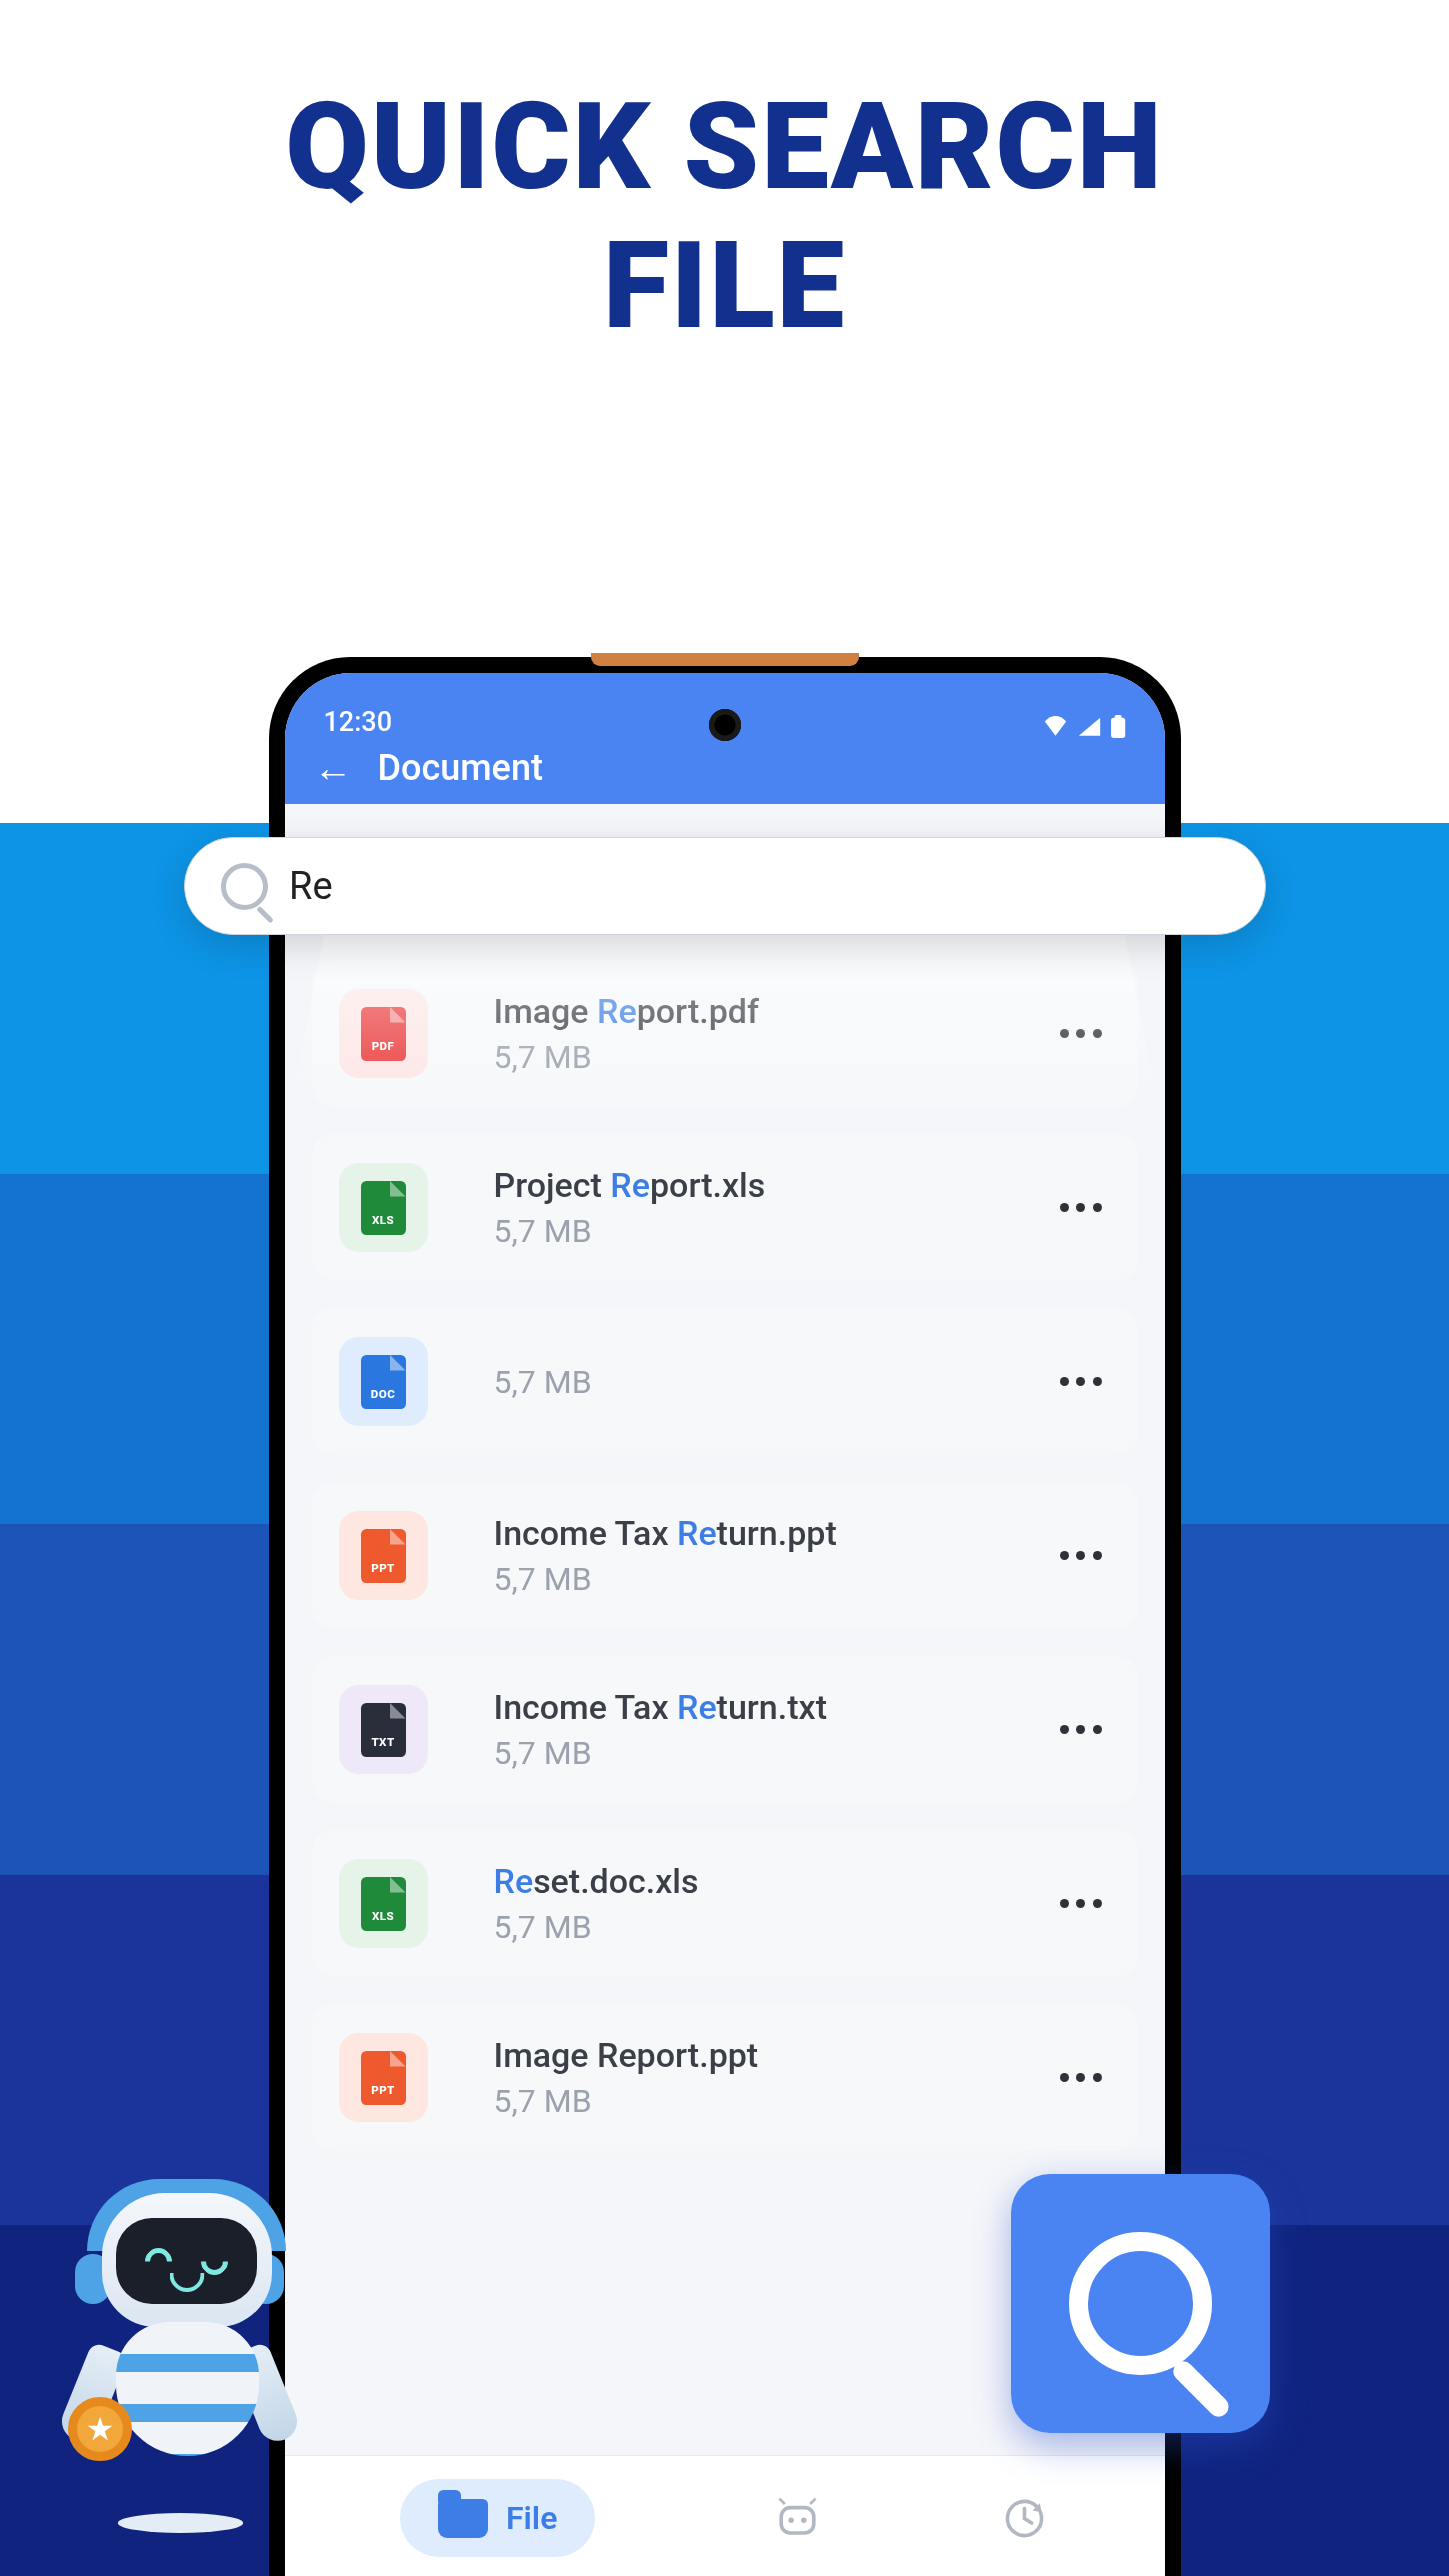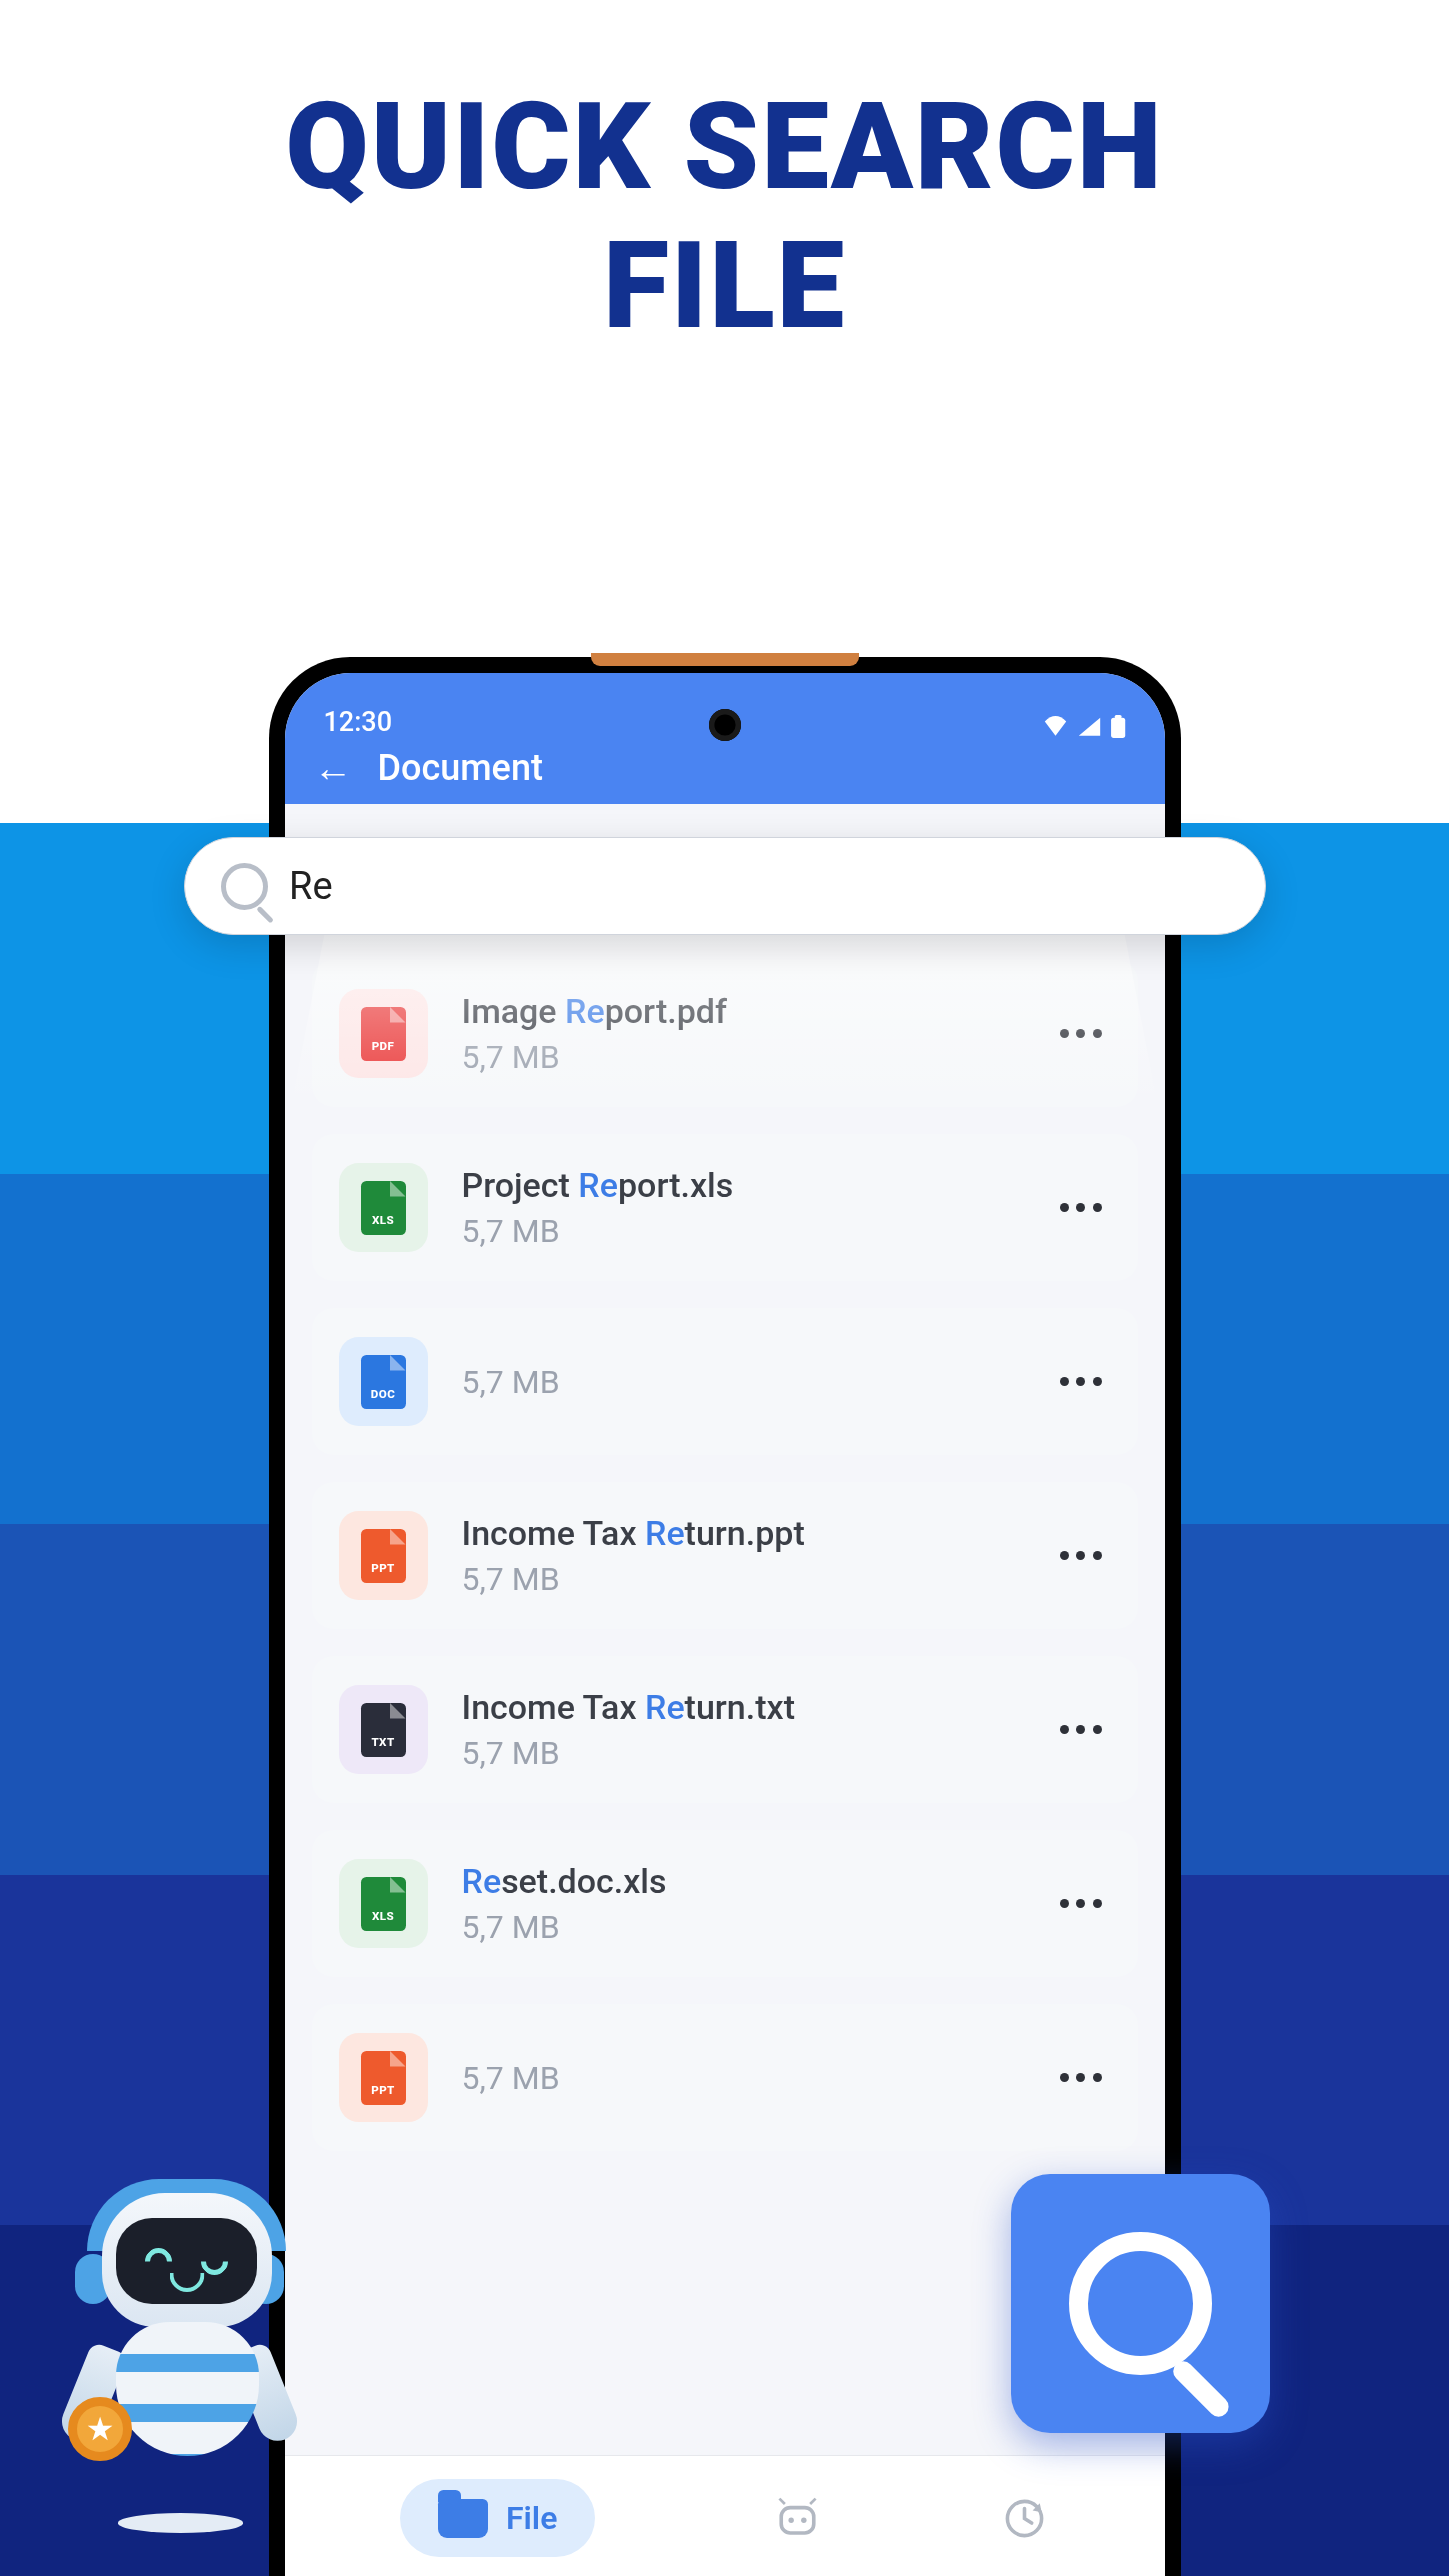--- a/index.html
+++ b/index.html
@@ -199,21 +199,21 @@
   color: #fff;
   letter-spacing: 0.4px;
 }
 
 .bg-pdf { background: #fde6e6; } .inner-pdf { background: #ea3d3d; }
 .bg-xls { background: #e6f3e9; } .inner-xls { background: #1f8a3a; }
 .bg-doc { background: #deecfd; } .inner-doc { background: #2b77e0; }
 .bg-ppt { background: #fde7e0; } .inner-ppt { background: #ee5a2d; align-items: flex-end; }
 .bg-txt { background: #eee8f8; } .inner-txt { background: #2a2d3a; }
 
-.file-info { flex: 1; min-width: 0; }
+.file-info { flex: 1; min-width: 0; margin-left: 32px; }
 .file-name {
   font-size: 34px;
   font-weight: 500;
   color: #3b3f47;
   margin-bottom: 7.2px;
   white-space: nowrap;
 }
 .file-name .hl { color: #3d7de6; }
 .file-size { font-size: 32px; color: #9ba2ae; }
 
@@ -501,20 +501,21 @@
             <span></span>
           </div>
   </div>
         <div class="item">
     <div class="file-icon bg-ppt">
       <div class="file-doc-inner inner-ppt">
         <span class="file-label">PPT</span>
       </div>
     </div>
     <div class="file-info">
+      <div class="file-name">Image Report.ppt<span class="hl"></span></div>
       <div class="file-size">5,7 MB</div>
     </div>
     <div class="more">
             <span></span>
             <span></span>
             <span></span>
           </div>
   </div>
       </div>
 

